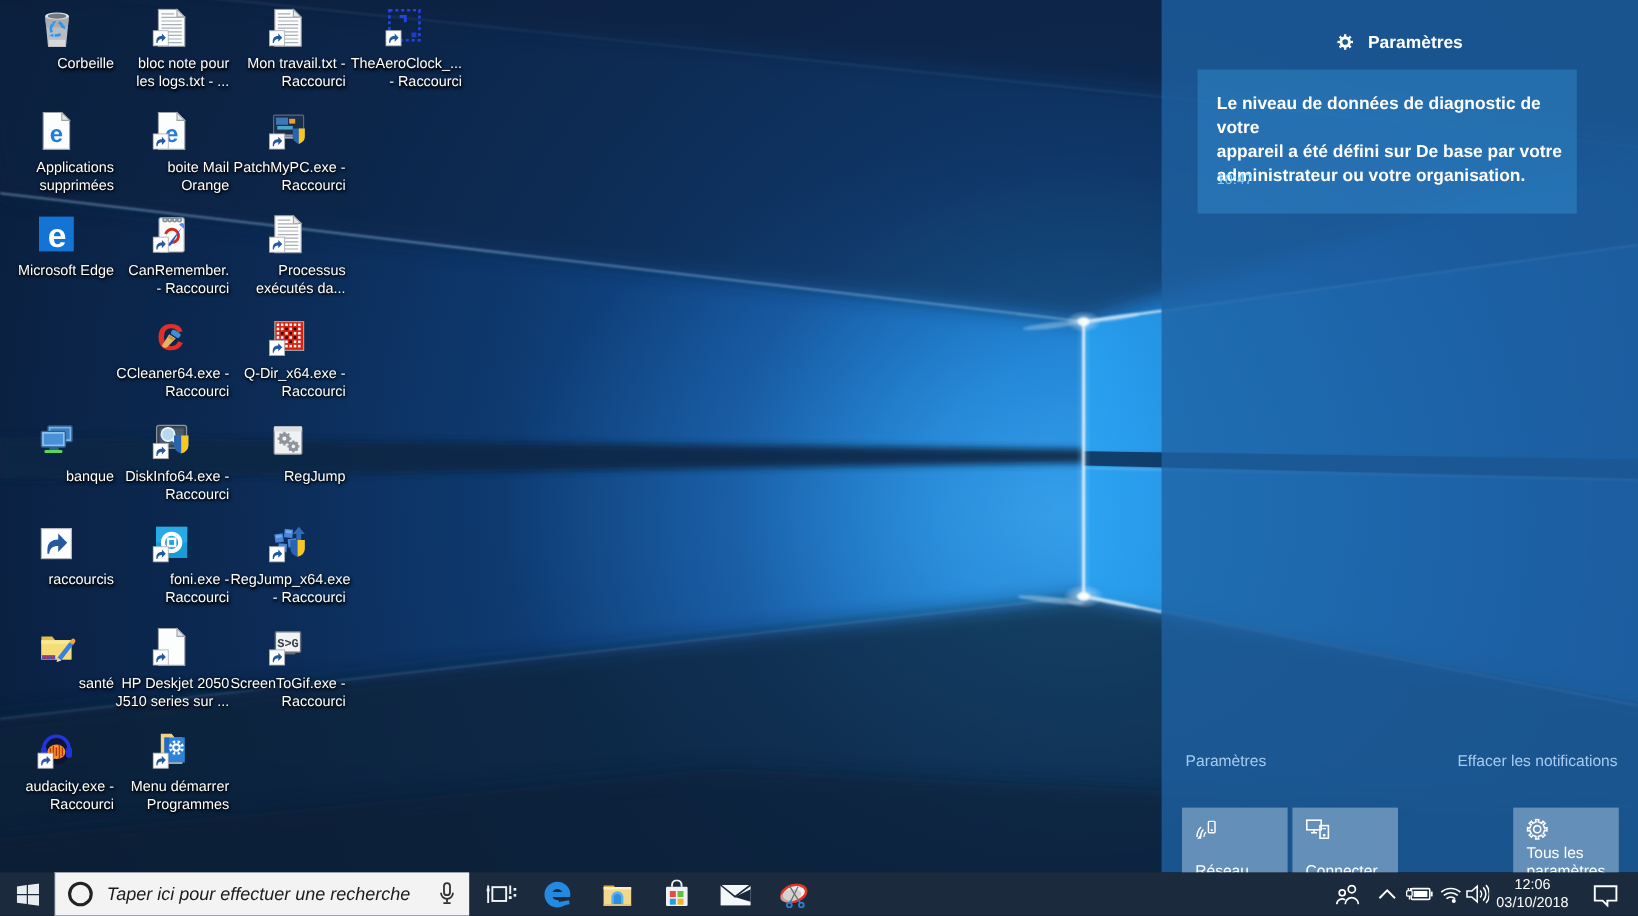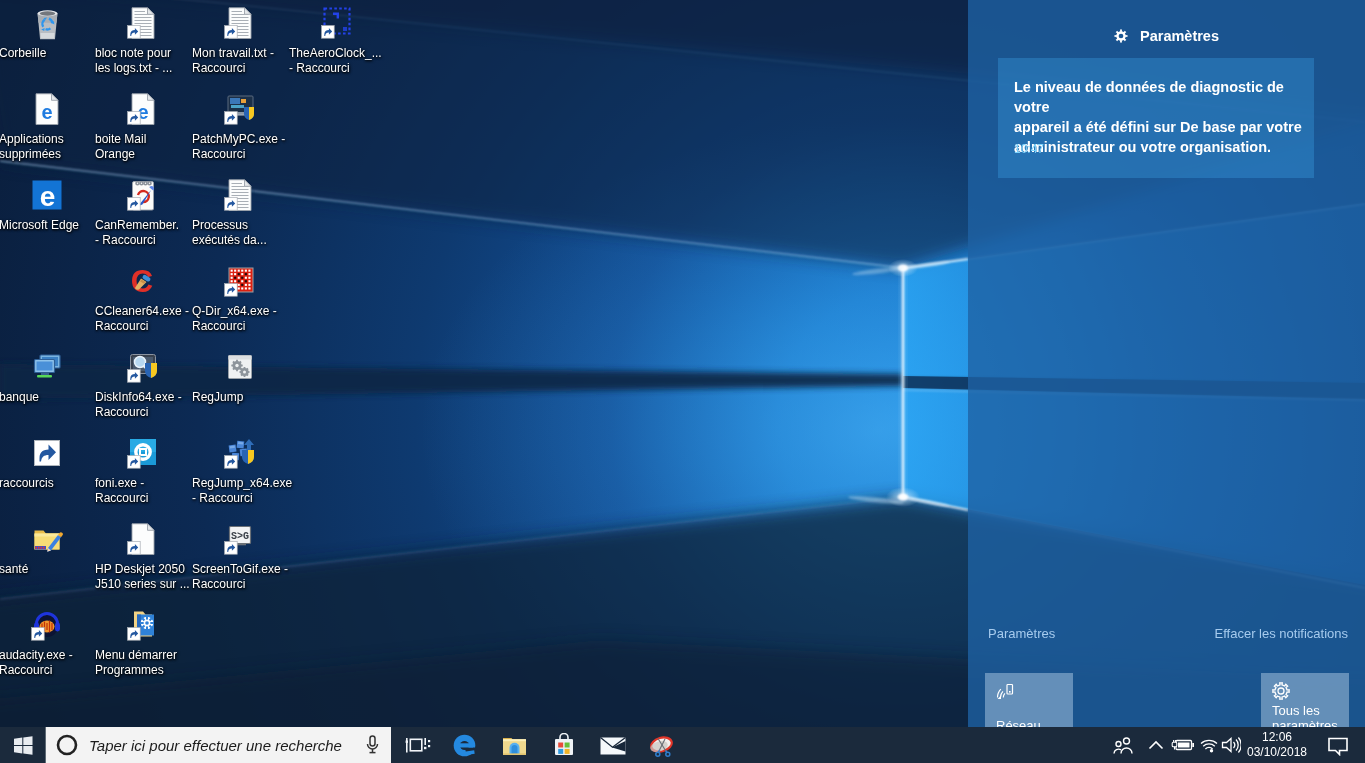--- a/index.html
+++ b/index.html
@@ -1,16 +1,16 @@
 <!DOCTYPE html>
 <html><head><meta charset="utf-8">
 <style>
 html,body{margin:0;padding:0;width:1365px;height:763px;overflow:hidden;background:#0c2342;font-family:"Liberation Sans",sans-serif;}
 #wall{position:absolute;left:0;top:0;width:1365px;height:727px;}
-.cell{position:absolute;width:96px;text-align:left;}
+.cell{position:absolute;width:96px;text-align:right;}
 .ic{height:35px;margin-bottom:4px;display:flex;align-items:flex-start;justify-content:center;}
 .lb{font-size:12px;color:#fff;line-height:15px;white-space:nowrap;text-shadow:0 1px 2px #000,1px 1px 3px rgba(0,0,0,.95);}
 #ac{position:absolute;left:968px;top:0;width:397px;height:727px;background:rgba(30,98,164,0.79);color:#fff;}
 #achead{position:absolute;top:28px;left:0;width:100%;text-align:center;font-size:14.5px;font-weight:bold;}
 #card{position:absolute;left:30px;top:58px;width:316px;height:120px;background:rgba(60,160,230,0.35);}
 #cardtx{position:absolute;left:16px;top:19px;font-size:14.5px;font-weight:bold;line-height:20px;color:#fff;}
 #cardtime{position:absolute;left:16px;top:84px;font-size:12px;color:#7dd3fc;}
 .aclink{position:absolute;top:626px;font-size:13px;color:#a6cbee;}
 .tile{position:absolute;top:657px;width:88px;height:66px;background:rgba(222,240,255,0.38);margin-top:16px;}
 .tlb{position:absolute;left:11px;bottom:6px;font-size:13px;line-height:14.5px;color:#fff;}
@@ -488,20 +488,30 @@
           <path d="M1.5 15.5 A 12 12 0 0 1 4.8 7.2"></path>
           <path d="M4.4 15.5 A 9 9 0 0 1 6.9 9.3"></path>
           <path d="M7.3 15.5 A 6 6 0 0 1 8.9 11.4"></path>
         </g>
         <path d="M1.5 17 l3.5 -3.5 v3.5 z" fill="#fff"></path>
         <rect x="11" y="2.5" width="5.5" height="9.5" rx="0.8" fill="none" stroke="#fff" stroke-width="1.2"></rect>
         <rect x="13" y="9" width="1.6" height="1.6" fill="#fff"></rect>
       </svg>
       <div class="tlb">Réseau</div>
     </div>
+ <div class="tile" style="left:109px">
+      <svg class="tic" width="22" height="18" viewBox="0 0 22 18">
+        <rect x="1" y="1.5" width="12" height="8" fill="none" stroke="#fff" stroke-width="1.3"></rect>
+        <path d="M4.5 12 h5 M7 9.5 v2.5" stroke="#fff" stroke-width="1.2"></path>
+        <rect x="12" y="6" width="7" height="10.5" fill="none" stroke="#fff" stroke-width="1.3"></rect>
+        <rect x="14.5" y="13" width="2" height="2" fill="#fff"></rect>
+        <path d="M14 8.5 h3" stroke="#fff" stroke-width="1"></path>
+      </svg>
+      <div class="tlb">Connecter</div>
+    </div>
  <div class="tile" style="left:293px">
       <svg class="tic" width="18" height="18" viewBox="0 0 18 18">
         <path fill="none" stroke="#fff" stroke-width="1.3" d="M7.72 0.90 L10.28 0.90 L9.97 2.88 L12.64 3.98 L13.82 2.37 L15.63 4.18 L14.02 5.36 L15.12 8.03 L17.10 7.72 L17.10 10.28 L15.12 9.97 L14.02 12.64 L15.63 13.82 L13.82 15.63 L12.64 14.02 L9.97 15.12 L10.28 17.10 L7.72 17.10 L8.03 15.12 L5.36 14.02 L4.18 15.63 L2.37 13.82 L3.98 12.64 L2.88 9.97 L0.90 10.28 L0.90 7.72 L2.88 8.03 L3.98 5.36 L2.37 4.18 L4.18 2.37 L5.36 3.98 L8.03 2.88 Z"></path>
         <circle cx="9" cy="9" r="3" fill="none" stroke="#fff" stroke-width="1.3"></circle>
       </svg>
       <div class="tlb">Tous les<br>paramètres</div>
     </div>
 </div>
 <div id="bar">
 <svg style="position:absolute;left:14px;top:9px" width="19" height="19" viewBox="0 0 19 19">

